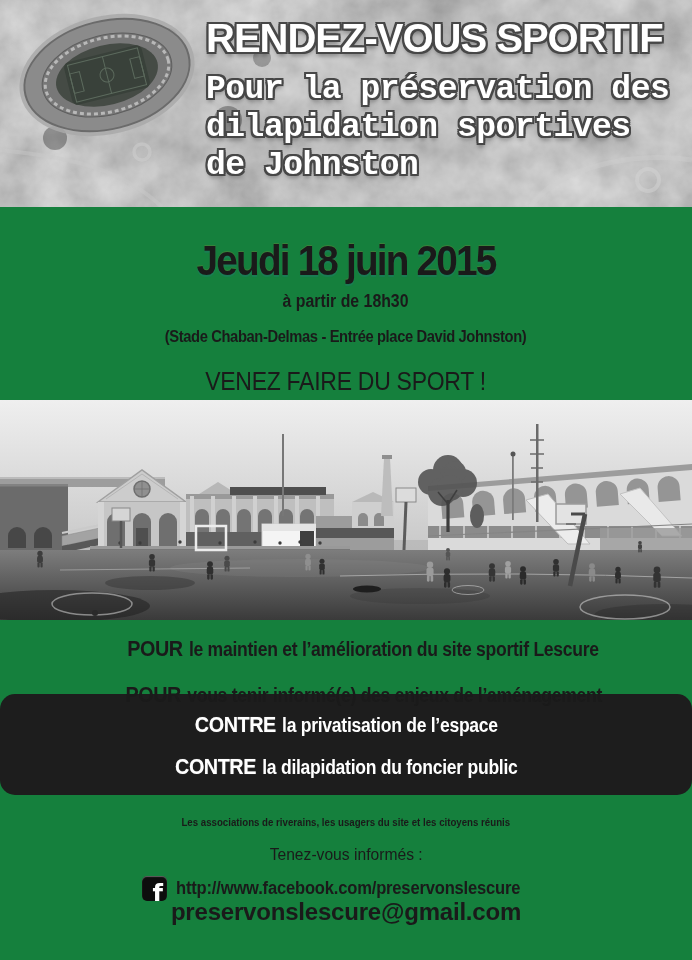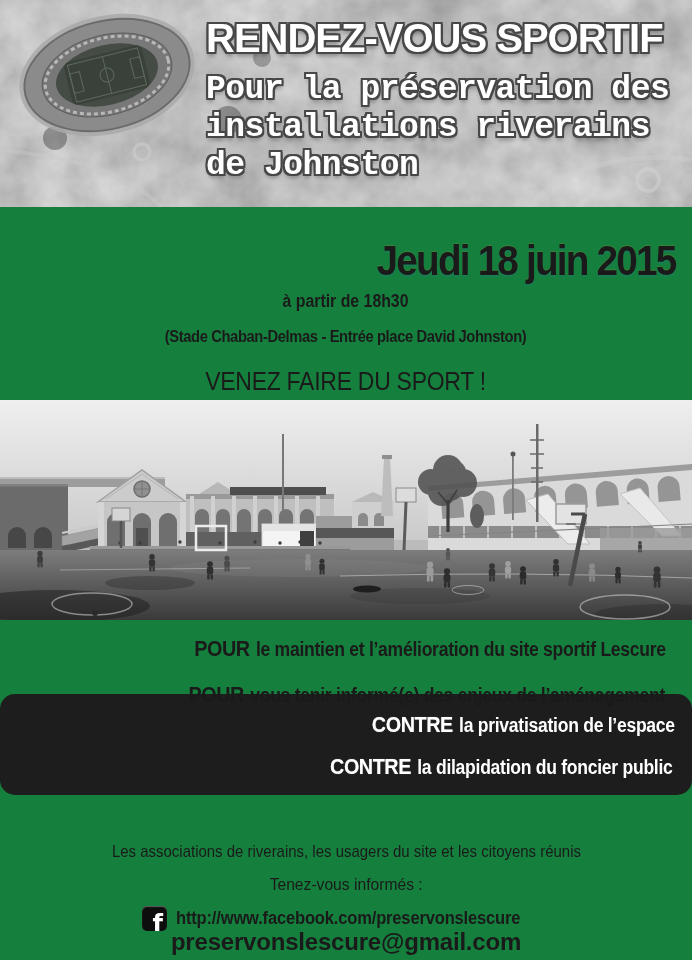--- a/index.html
+++ b/index.html
@@ -28,40 +28,40 @@
       -2px 0 0 #474747,2px 0 0 #474747,0 -2px 0 #474747,0 2px 0 #474747,0 4px 4px rgba(0,0,0,.35);
     font-family:Liberation Mono, monospace;
   }
 
   
   .event{height:193px;padding-top:30px;text-align:center;}
   .squeeze{display:inline-block;transform:scaleX(.9);transform-origin:center;white-space:nowrap;}
   .squeeze-88{display:inline-block;transform:scaleX(.88);transform-origin:center;white-space:nowrap;}
   .squeeze-92{display:inline-block;transform:scaleX(.92);transform-origin:center;white-space:nowrap;}
   .event-date{font-size:43px;font-weight:bold;letter-spacing:-2px;line-height:46px;
-    text-shadow:0 -1px 0 rgba(255,150,50,.15),0 2px 1px rgba(60,110,220,.15);text-align:right;}
+    text-shadow:0 -1px 0 rgba(255,150,50,.15),0 2px 1px rgba(60,110,220,.15);}
   .event-time{margin-top:8px;font-size:18px;font-weight:bold;line-height:20px;}
   .event-location{margin-top:17px;font-size:16px;line-height:17px;font-weight:bold;letter-spacing:-.4px;}
   .event-cta{margin-top:24px;font-size:25px;font-weight:normal;line-height:25px;letter-spacing:-.3px;}
 
   
   .photo{position:relative;height:220px;background:#d9d9d9;overflow:hidden;}
 
   
-  .pour{height:74px;padding-top:17px;text-align:right;margin-left:35px;}
-  .contre{height:101px;padding-top:19px;text-align:right;background:#1d1d1d;color:#ffffff;border-radius:15px;}
+  .pour{height:74px;padding-top:17px;text-align:center;margin-left:35px;}
+  .contre{height:101px;padding-top:19px;text-align:center;background:#1d1d1d;color:#ffffff;border-radius:15px;}
   .arg-line{line-height:24px;margin:0 0 20px 0;}
   .contre .arg-line{margin-bottom:16px;}
   .arg-label{font-size:22px;font-weight:bold;letter-spacing:-.5px;margin-right:7px;}
   .arg-text{font-size:19.5px;letter-spacing:-.3px;font-weight:bold;}
   .contre .arg-label{text-shadow:0 0 1px rgba(255,255,255,.4);}
 
   
   .footer{height:133px;padding-top:17px;text-align:center;}
-  .organizers{font-size:17px;font-weight:normal;line-height:20px;margin-top:30px;}
+  .organizers{font-size:11px;font-weight:bold;line-height:20px;}
   .stay-informed{margin-top:13px;font-size:17px;font-weight:normal;line-height:20px;}
   .fb-row{margin-top:11px;display:flex;align-items:center;justify-content:center;gap:9px;}
   .fb-icon{position:relative;width:25px;height:25px;background:#0d0d0d;border-radius:5px;
     overflow:hidden;flex:0 0 auto;box-shadow:inset 0 1px 1px rgba(255,255,255,.35);}
   .fb-icon .glyph{position:absolute;right:4px;bottom:-7px;color:#fff;
     font:bold 24px "DejaVu Sans",sans-serif;}
   .fb-url{font-size:18px;font-weight:bold;letter-spacing:-.2px;display:inline-block;
     transform:scaleX(.92);transform-origin:left center;white-space:nowrap;}
   .email-line{margin-top:1px;font-size:24px;font-weight:bold;line-height:19px;letter-spacing:-.2px;}
 </style>
@@ -119,21 +119,21 @@
         <line x1="0" y1="-19" x2="0" y2="19" stroke="#5c6a5d" stroke-width="1"></line>
         <circle r="7" fill="none" stroke="#5c6a5d" stroke-width="1"></circle>
         <rect x="-36" y="-10" width="10" height="20" fill="none" stroke="#5c6a5d" stroke-width="1"></rect>
         <rect x="26" y="-10" width="10" height="20" fill="none" stroke="#5c6a5d" stroke-width="1"></rect>
       </g>
     </svg>
     <div class="hero-text">
       <h1 class="hero-title">RENDEZ-VOUS SPORTIF</h1>
       <div class="hero-sub">
         <div>Pour la préservation des</div>
-        <div>installations riverains</div>
+        <div>dilapidation sportives</div>
         <div>de Johnston</div>
       </div>
     </div>
   </section>
 
   <section class="event">
     <div class="event-date">
       <span class="squeeze">Jeudi 18 juin 2015</span>
     </div>
     <div class="event-time">

